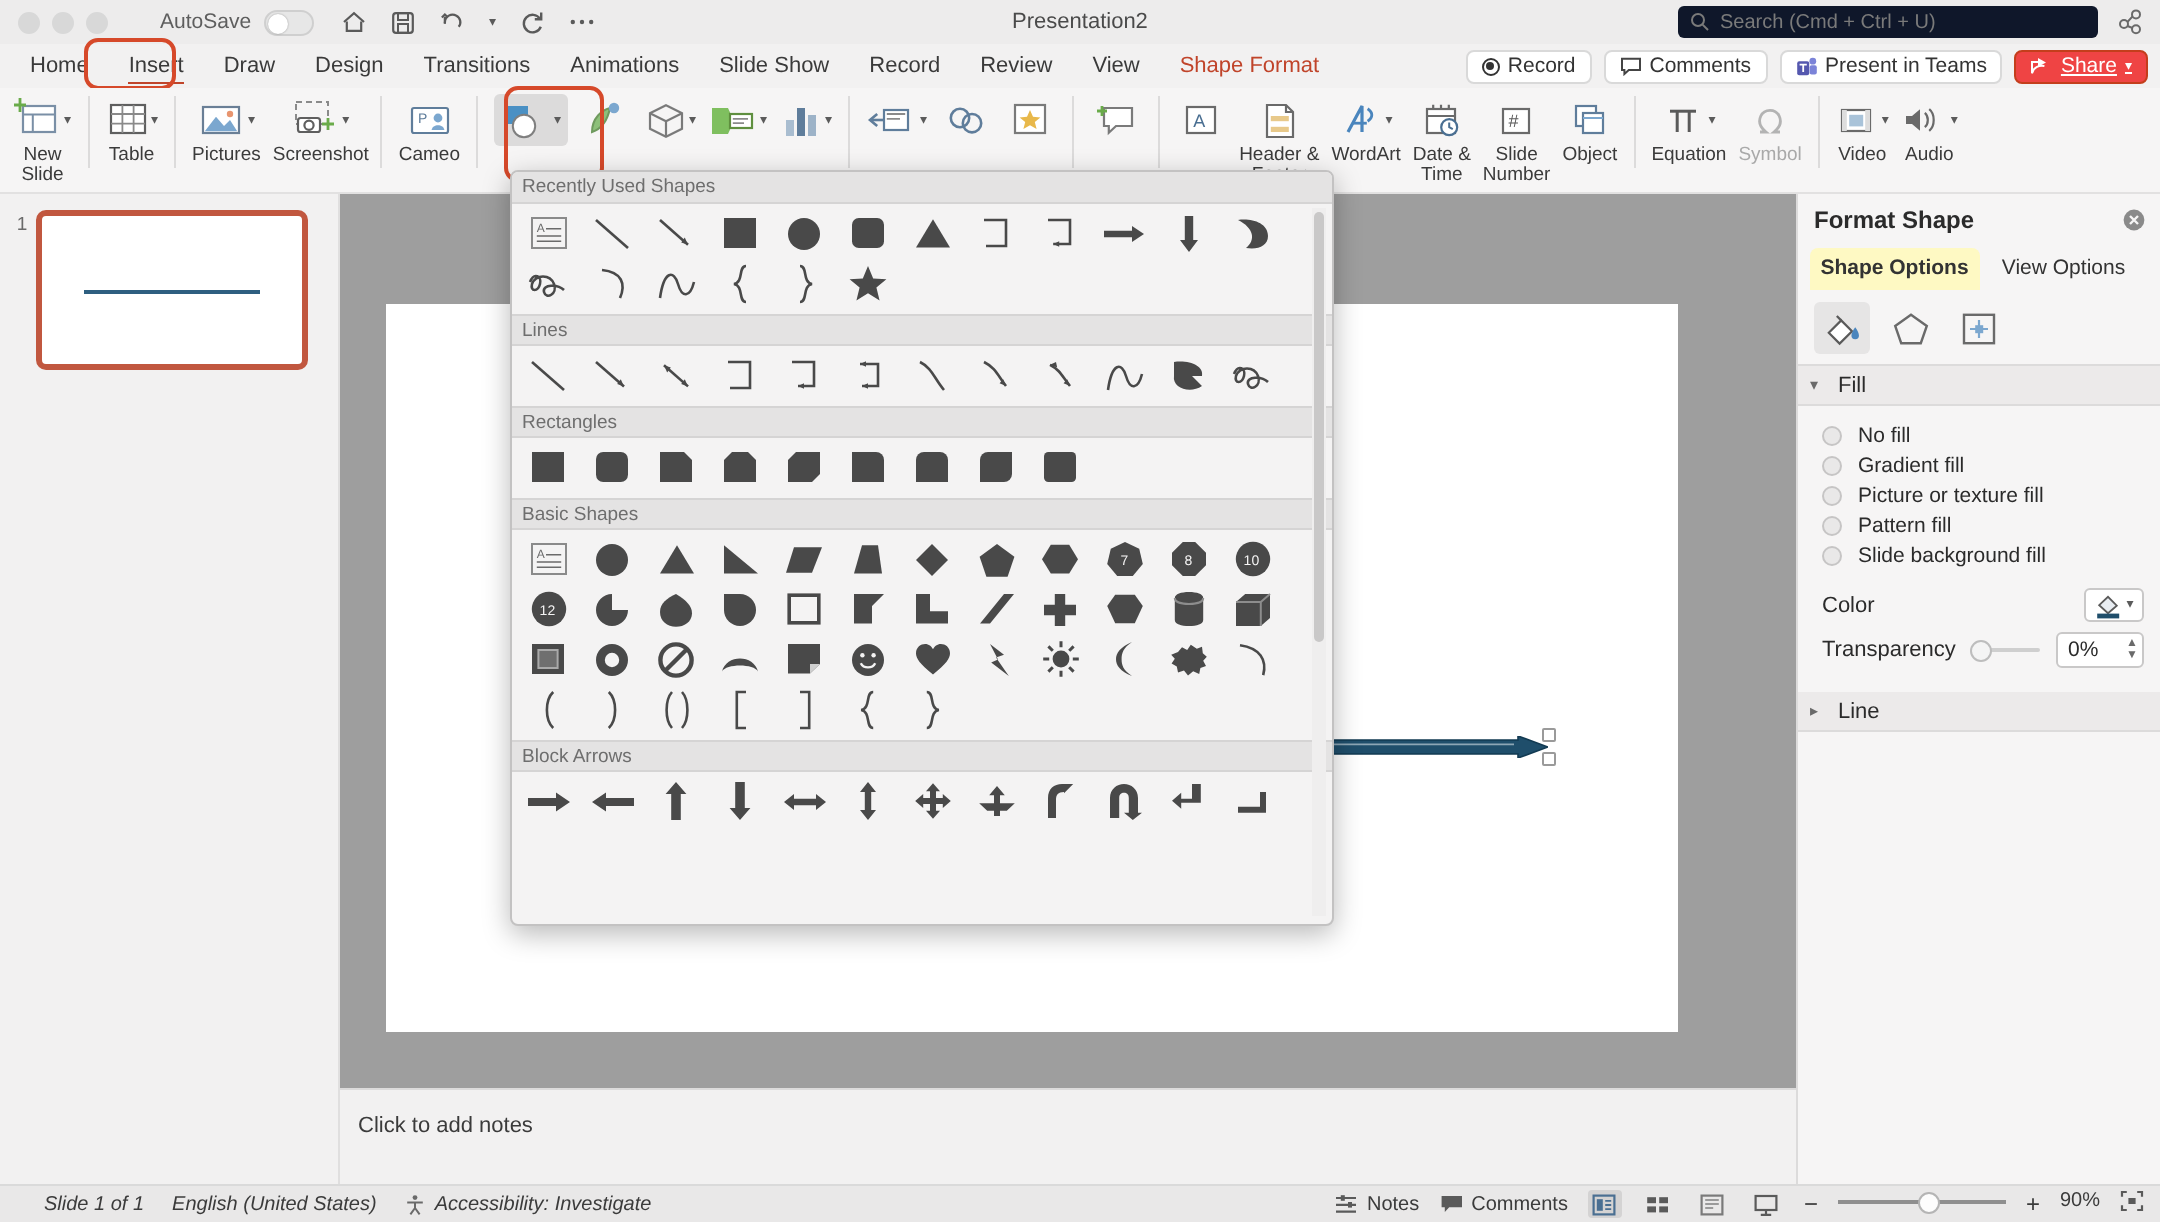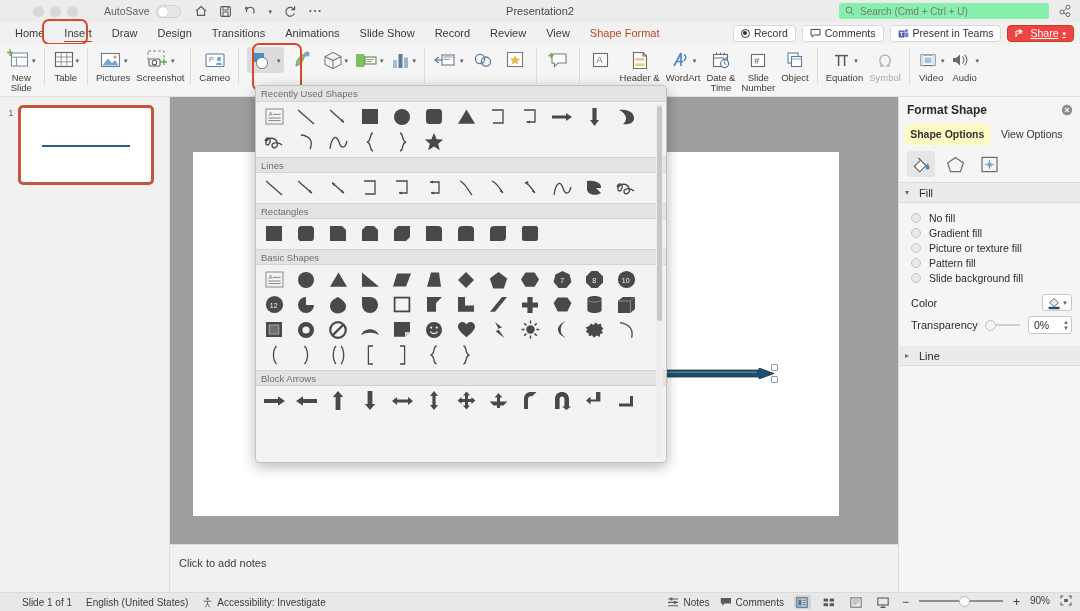--- a/index.html
+++ b/index.html
@@ -6,33 +6,33 @@
   html,body { width:1080px; height:611px; overflow:hidden; }
   body {
     font-family: "Liberation Sans", sans-serif;
     font-size: 11px;
     color: #2b2b2b;
     background: #f2f2f2;
     -webkit-font-smoothing: antialiased;
   }
 
   
-  .titlebar { position:relative; height:22px; background:#edecec; display:flex; align-items:center;padding-left:24px; }
+  .titlebar { position:relative; height:22px; background:#edecec; display:flex; align-items:center; }
   .traffic { display:flex; gap:6px; padding-left:9px; }
   .dot { width:11px; height:11px; border-radius:50%; background:#d8d8d8; }
   .tb-autosave { margin-left:26px; display:flex; align-items:center; gap:6px; }
   .tb-autosave .lbl { font-size:10.5px; color:#5e5e5e; }
   .toggle { width:25px; height:13px; border-radius:7px; background:#e7e7e7; border:1px solid #cfcfcf; position:relative; }
   .toggle .knob { position:absolute; top:1px; left:1px; width:10px; height:10px; border-radius:50%; background:#fff; box-shadow:0 0 1px rgba(0,0,0,.35); }
   .tb-icons { display:flex; align-items:center; gap:11px; margin-left:13px; color:#5a5a5a; }
   .tb-icons .ic { width:14px; height:14px; display:flex; align-items:center; justify-content:center; }
   .tb-title { position:absolute; left:0; right:0; text-align:center; font-size:11px; color:#4a4a4a; pointer-events:none; }
   .tb-right { position:absolute; right:8px; top:0; height:22px; display:flex; align-items:center; gap:9px; }
   .searchbox {
-    width:210px; height:16px; background:#86efac; border-radius:3px;
+    width:210px; height:16px; background:#0f172a; border-radius:3px;
     display:flex; align-items:center; gap:5px; padding:0 6px;
     font-size:10px; color:#7a7a7a;
   }
   .share-ic { color:#6a6a6a; }
 
   
   .menubar { height:22px; background:#f2f1f1; display:flex; align-items:center; padding-left:6px; gap:2px; position:relative; }
   .mtab { font-size:11px; color:#3a3a3a; padding:2px 9px; border-radius:4px; position:relative; white-space:nowrap; }
   .mtab.shapefmt { color:#c0442a; }
   .mtab.active-underline::after {
@@ -136,21 +136,21 @@
     display:flex; align-items:center; font-size:10.5px; padding-left:5px; position:relative; flex:none;
   }
   .spin .arrows { position:absolute; right:2px; top:0; height:100%; display:flex; flex-direction:column;
     justify-content:center; font-size:6px; color:#6a6a6a; line-height:6px; }
 
   
   .statusbar {
     position:absolute; left:0; right:0; bottom:0; height:19px; background:#e9e8e8;
     border-top:1px solid #dadada; display:flex; align-items:center; font-size:10px; color:#3b3b3b;
   }
-  .sb-left { display:flex; align-items:center; gap:14px; padding-left:22px; }
+  .sb-left { display:flex; align-items:center; gap:14px; padding-left:22px;font-style:italic; }
   .sb-right { margin-left:auto; display:flex; gap:10px; padding-right:8px; }
   .sb-item { display:flex; align-items:center; gap:4px; }
   .viewbtn { width:17px; height:14px; display:flex; align-items:center; justify-content:center; border-radius:2px; }
   .viewbtn.active { background:#d4d3d3; }
   .zoomslider { width:84px; height:12px; position:relative; display:flex; align-items:center; }
   .zoomslider .ztrack { position:absolute; left:0; right:0; height:2px; background:#8f8f8f; }
   .zoomslider .zknob { position:absolute; left:40px; width:11px; height:11px; border-radius:50%; background:#fdfdfd; border:1px solid #b5b5b5; }
 
   
   .shapes-panel {

